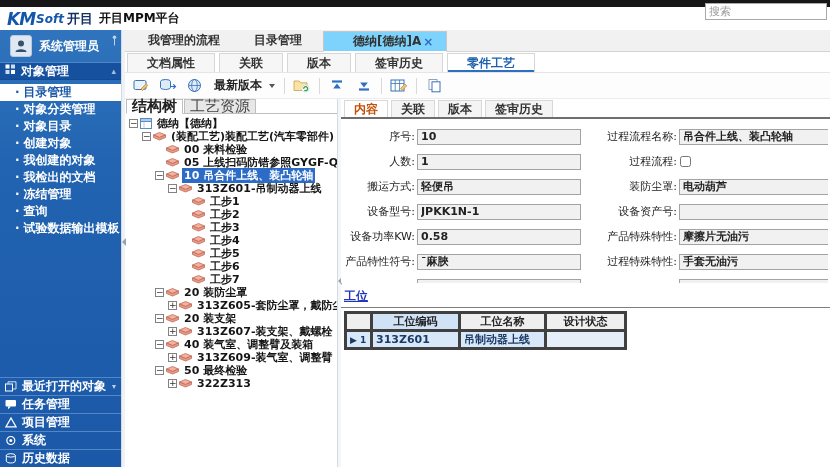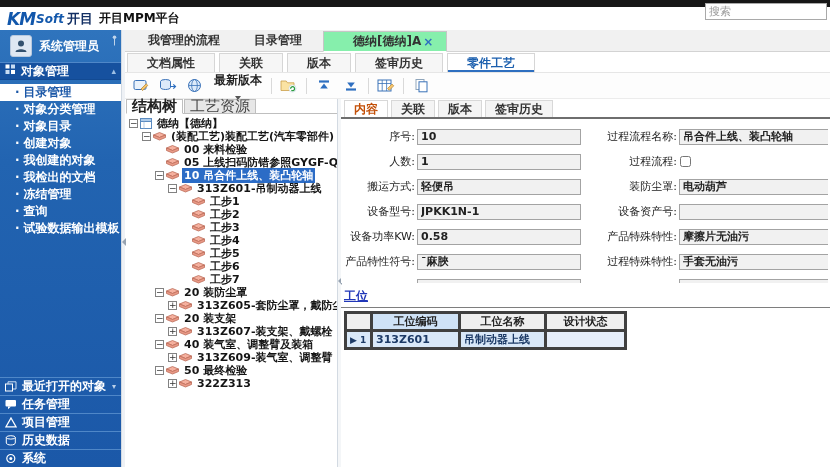--- a/index.html
+++ b/index.html
@@ -40,32 +40,32 @@
   
   .v-split { position:absolute; background:#eef1f5; border-left:1px solid #d3dae2; }
   .vs1 { left:121px; top:30px; width:4px; height:437px; }
   .vs2 { left:337px; top:99px; width:4px; height:368px; background:#f4f6f8; }
   .sp-arrow { position:absolute; left:0; width:0; height:0; border-top:4px solid transparent; border-bottom:4px solid transparent; border-right:4px solid #97a3b1; }
   .vs1 .sp-arrow { top:208px; } .vs2 .sp-arrow { top:178px; }
 
   
   .main-tabs { position:absolute; left:125px; top:30px; right:0; height:22px; background:#f1f1f1; border-bottom:1px solid #d3d3d3; display:flex; align-items:flex-end; padding-left:10px; gap:8px; }
   .main-tab { height:21px; display:flex; align-items:center; padding:0 13px; font-size:12px; font-weight:bold; color:#333; white-space:nowrap; }
-  .main-tab.active { background:#86efac; border:1px solid #c6c6c6; border-bottom:1px solid #fff; margin-bottom:-1px;padding-left:29px; }
+  .main-tab.active { background:#7dd3fc; border:1px solid #c6c6c6; border-bottom:1px solid #fff; margin-bottom:-1px;padding-left:29px; }
   .main-tab .x { color:#2e6fc0; margin-left:2px; font-size:12px; font-weight:bold; }
 
   .doc-tabs { position:absolute; left:125px; top:52px; right:0; height:21px; background:#fff; display:flex; align-items:flex-end; gap:4px; padding-left:2px; border-bottom:1px solid #e6e6e6; }
   .doc-tab { height:19px; display:flex; align-items:center; padding:0 19px; font-size:12px; font-weight:bold; color:#333; border:1px solid #d6d6d6; border-bottom:none; background:#f6f6f6; white-space:nowrap; }
   .doc-tab.active { background:#fff; color:#1b5fae; box-shadow:inset 0 -2px 0 #2e6fc0; }
 
   
   .toolbar { position:absolute; left:125px; top:73px; right:0; height:26px; background:#fdfdfd; border-bottom:1px solid #ececec; display:flex; align-items:center; gap:7px; padding-left:6px; }
   .tbtn { width:20px; height:18px; display:flex; align-items:center; justify-content:center; flex:none; }
   .tsep { width:1px; height:16px; background:#d9d9d9; flex:none; }
-  .version-sel { display:flex; align-items:center; gap:7px; font-size:12px; color:#222; font-weight:bold; padding:0 2px;flex-direction:column; }
+  .version-sel { display:flex; align-items:center; gap:7px; font-size:12px; color:#222; font-weight:bold; padding:0 2px; }
   .dd-arrow { width:0; height:0; border-left:3px solid transparent; border-right:3px solid transparent; border-top:4px solid #555; }
 
   
   .tree-tabs { position:absolute; left:126px; top:99px; height:15px; display:flex; gap:1px; z-index:2; }
   .tree-tab { height:15px; display:flex; align-items:center; padding:0 5px; font-size:15px; border:1px solid #bfbfbf; background:#e7e7e7; color:#444; white-space:nowrap;text-align:right; }
   .tree-tab.active { background:#fff; border-bottom:1px solid #fff; font-weight:bold; color:#222; }
   .tree-box { position:absolute; left:126px; top:113px; width:211px; height:354px; border-top:1px solid #bfbfbf; background:#fff; overflow:hidden; padding-top:3px; }
   .tnode { height:13px; display:flex; align-items:center; white-space:nowrap; font-size:11px; font-weight:bold; color:#151515; }
   .tnode .ebox { width:9px; height:9px; border:1px solid #828282; background:#fff; font-size:9px; line-height:7px; text-align:center; color:#333; margin-right:2px; flex:none; font-weight:normal; }
   .tnode .esp { width:9px; margin-right:2px; flex:none; }
@@ -177,34 +177,34 @@
           <span class="bico">
             <svg width="12" height="11">
               <path d="M6 1 L11 9.8 L1 9.8 Z" fill="none" stroke="#fff" stroke-width="1.3"></path>
             </svg>
           </span>
           <span>项目管理</span>
         </div>
         <div class="bsec">
           <span class="bico">
             <svg width="12" height="11">
+              <circle cx="5.8" cy="5.5" r="4" fill="none" stroke="#fff" stroke-width="1.2"></circle>
+              <circle cx="5.8" cy="5.5" r="1.5" fill="#fff"></circle>
+            </svg>
+          </span>
+          <span>系统</span>
+        </div>
+        <div class="bsec">
+          <span class="bico">
+            <svg width="12" height="11">
               <ellipse cx="5.8" cy="2.4" rx="4.5" ry="1.7" fill="none" stroke="#fff"></ellipse>
               <path d="M1.3 2.4 V8 C1.3 9 3.3 10 5.8 10 C8.3 10 10.3 9 10.3 8 V2.4" fill="none" stroke="#fff"></path>
             </svg>
           </span>
           <span>历史数据</span>
-        </div>
-        <div class="bsec">
-          <span class="bico">
-            <svg width="12" height="11">
-              <circle cx="5.8" cy="5.5" r="4" fill="none" stroke="#fff" stroke-width="1.2"></circle>
-              <circle cx="5.8" cy="5.5" r="1.5" fill="#fff"></circle>
-            </svg>
-          </span>
-          <span>系统</span>
         </div>
       </div>
   </div>
 
   <div class="v-split vs1">
       <span class="sp-arrow"></span>
     </div>
 
   <div class="main-tabs" id="main-tabs">
       <div class="main-tab">

